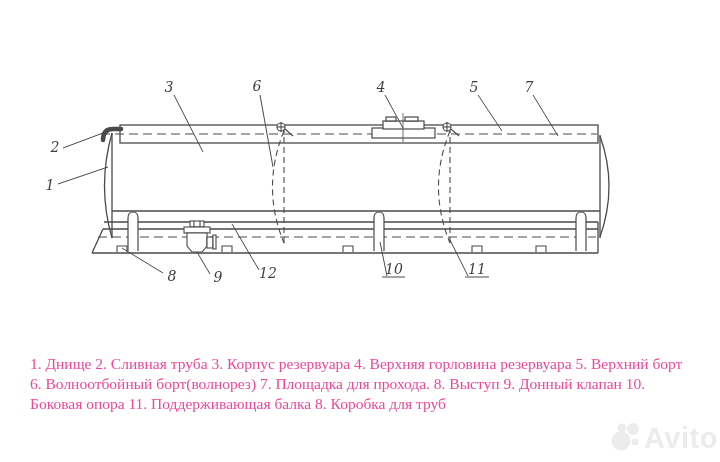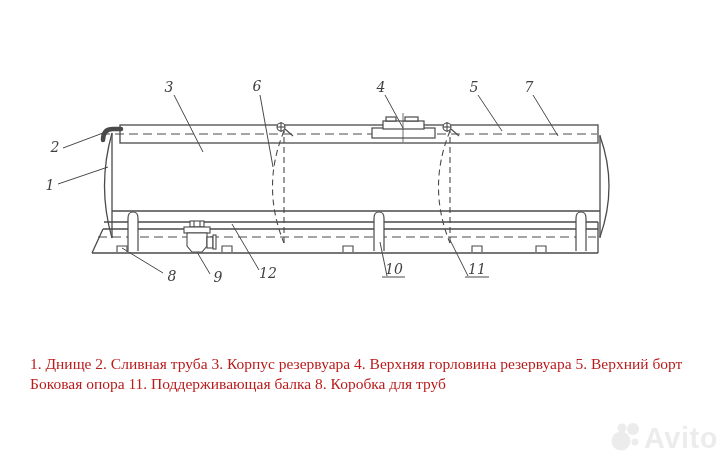--- a/index.html
+++ b/index.html
@@ -3,21 +3,21 @@
 <meta charset="utf-8">
 <style>
   html,body{margin:0;padding:0;background:#ffffff;}
   .page{
     position:relative;width:720px;height:462px;background:#ffffff;
     overflow:hidden;font-family:"Liberation Serif",serif;
   }
   .diagram-svg{position:absolute;left:0;top:0;}
   .caption{
     position:absolute;left:30px;top:354px;width:680px;
-    font-size:15.5px;line-height:20px;color:#b91c1c;
+    font-size:15.5px;line-height:20px;color:#ec4899;
     font-family:"Liberation Serif",serif;
   }
   .caption .cap-line{white-space:nowrap;}
   .callout-num{
     font-family:"DejaVu Serif",serif;font-style:italic;
     font-size:14px;fill:#3f3f3f;
   }
   .wm-svg{position:absolute;left:604px;top:413px;}
   .wm-text{
     font-family:"Liberation Sans",sans-serif;font-weight:bold;
@@ -139,20 +139,21 @@
       <text class="callout-num" x="172" y="281">8</text>
       <text class="callout-num" x="218" y="282">9</text>
       <text class="callout-num" x="394" y="274">10</text>
       <text class="callout-num" x="477" y="274">11</text>
       <text class="callout-num" x="268" y="278">12</text>
     </g>
   </svg>
 
   <div class="caption">
     <div class="cap-line">1. Днище 2. Сливная труба 3. Корпус резервуара 4. Верхняя горловина резервуара 5. Верхний борт</div>
+    <div class="cap-line">6. Волноотбойный борт(волнорез) 7. Площадка для прохода. 8. Выступ 9. Донный клапан 10.</div>
     <div class="cap-line">Боковая опора 11. Поддерживающая балка 8. Коробка для труб</div>
   </div>
 
   <svg class="wm-svg" width="115" height="48" viewBox="0 0 115 48">
     <g fill="#ececec">
       <circle cx="18" cy="15" r="4.5"></circle>
       <circle cx="17" cy="28" r="9.5"></circle>
       <circle cx="29" cy="16" r="6"></circle>
       <circle cx="31" cy="29" r="3.5"></circle>
     </g>

